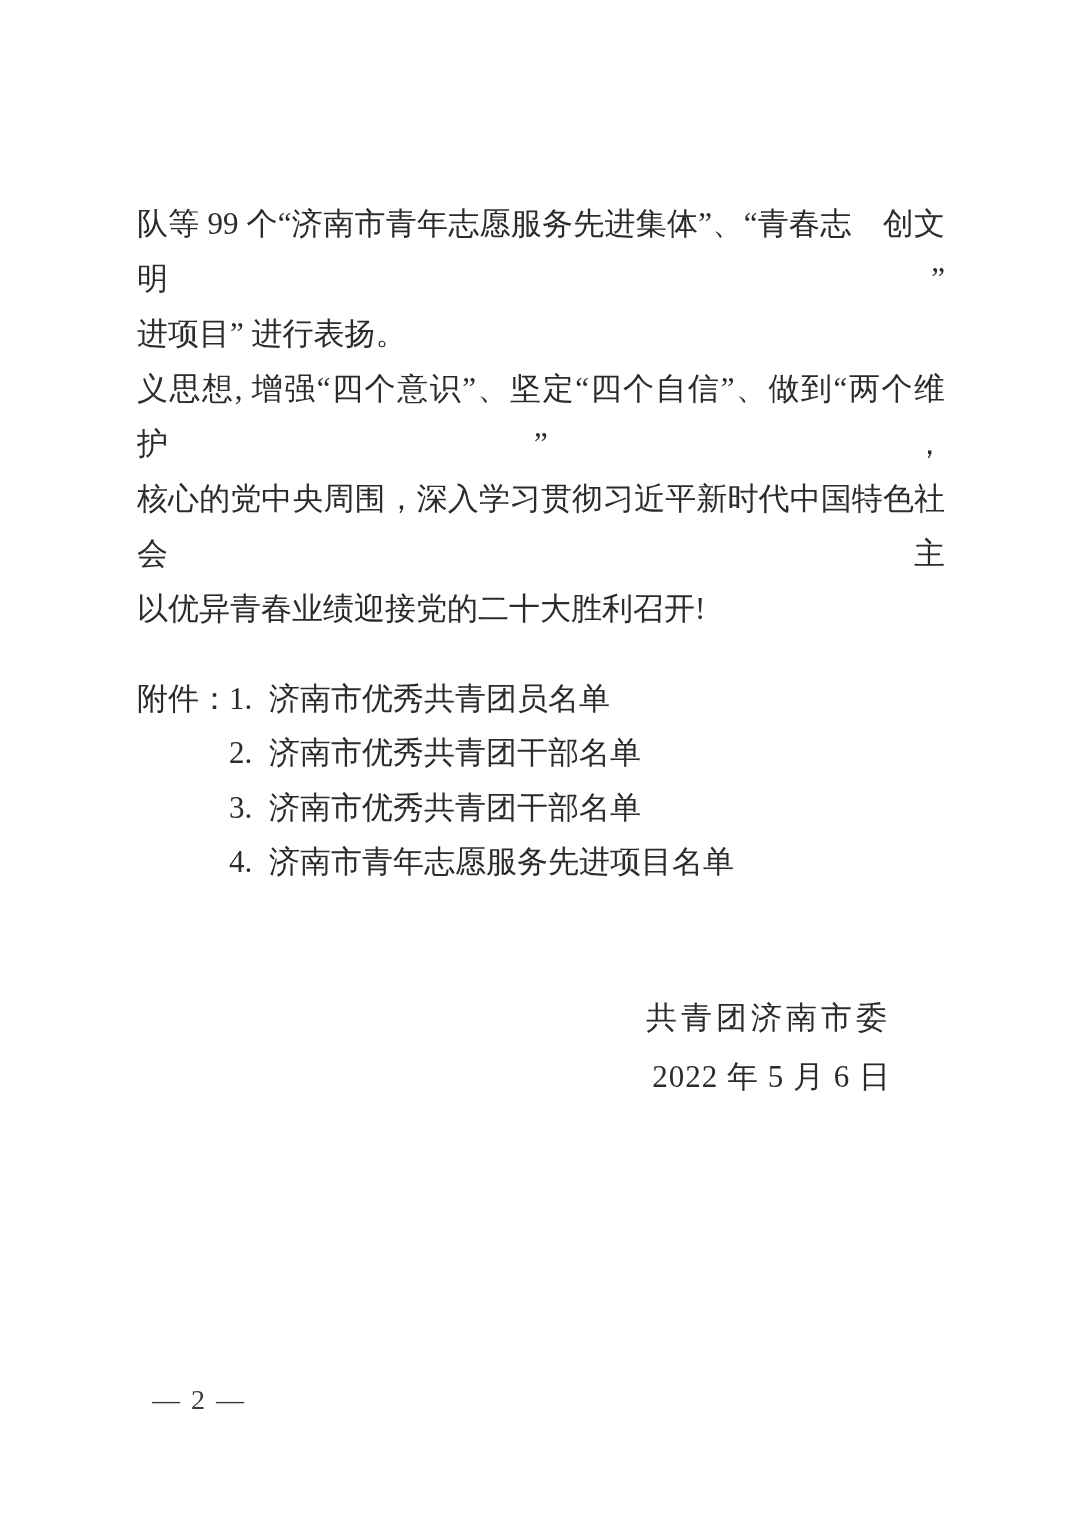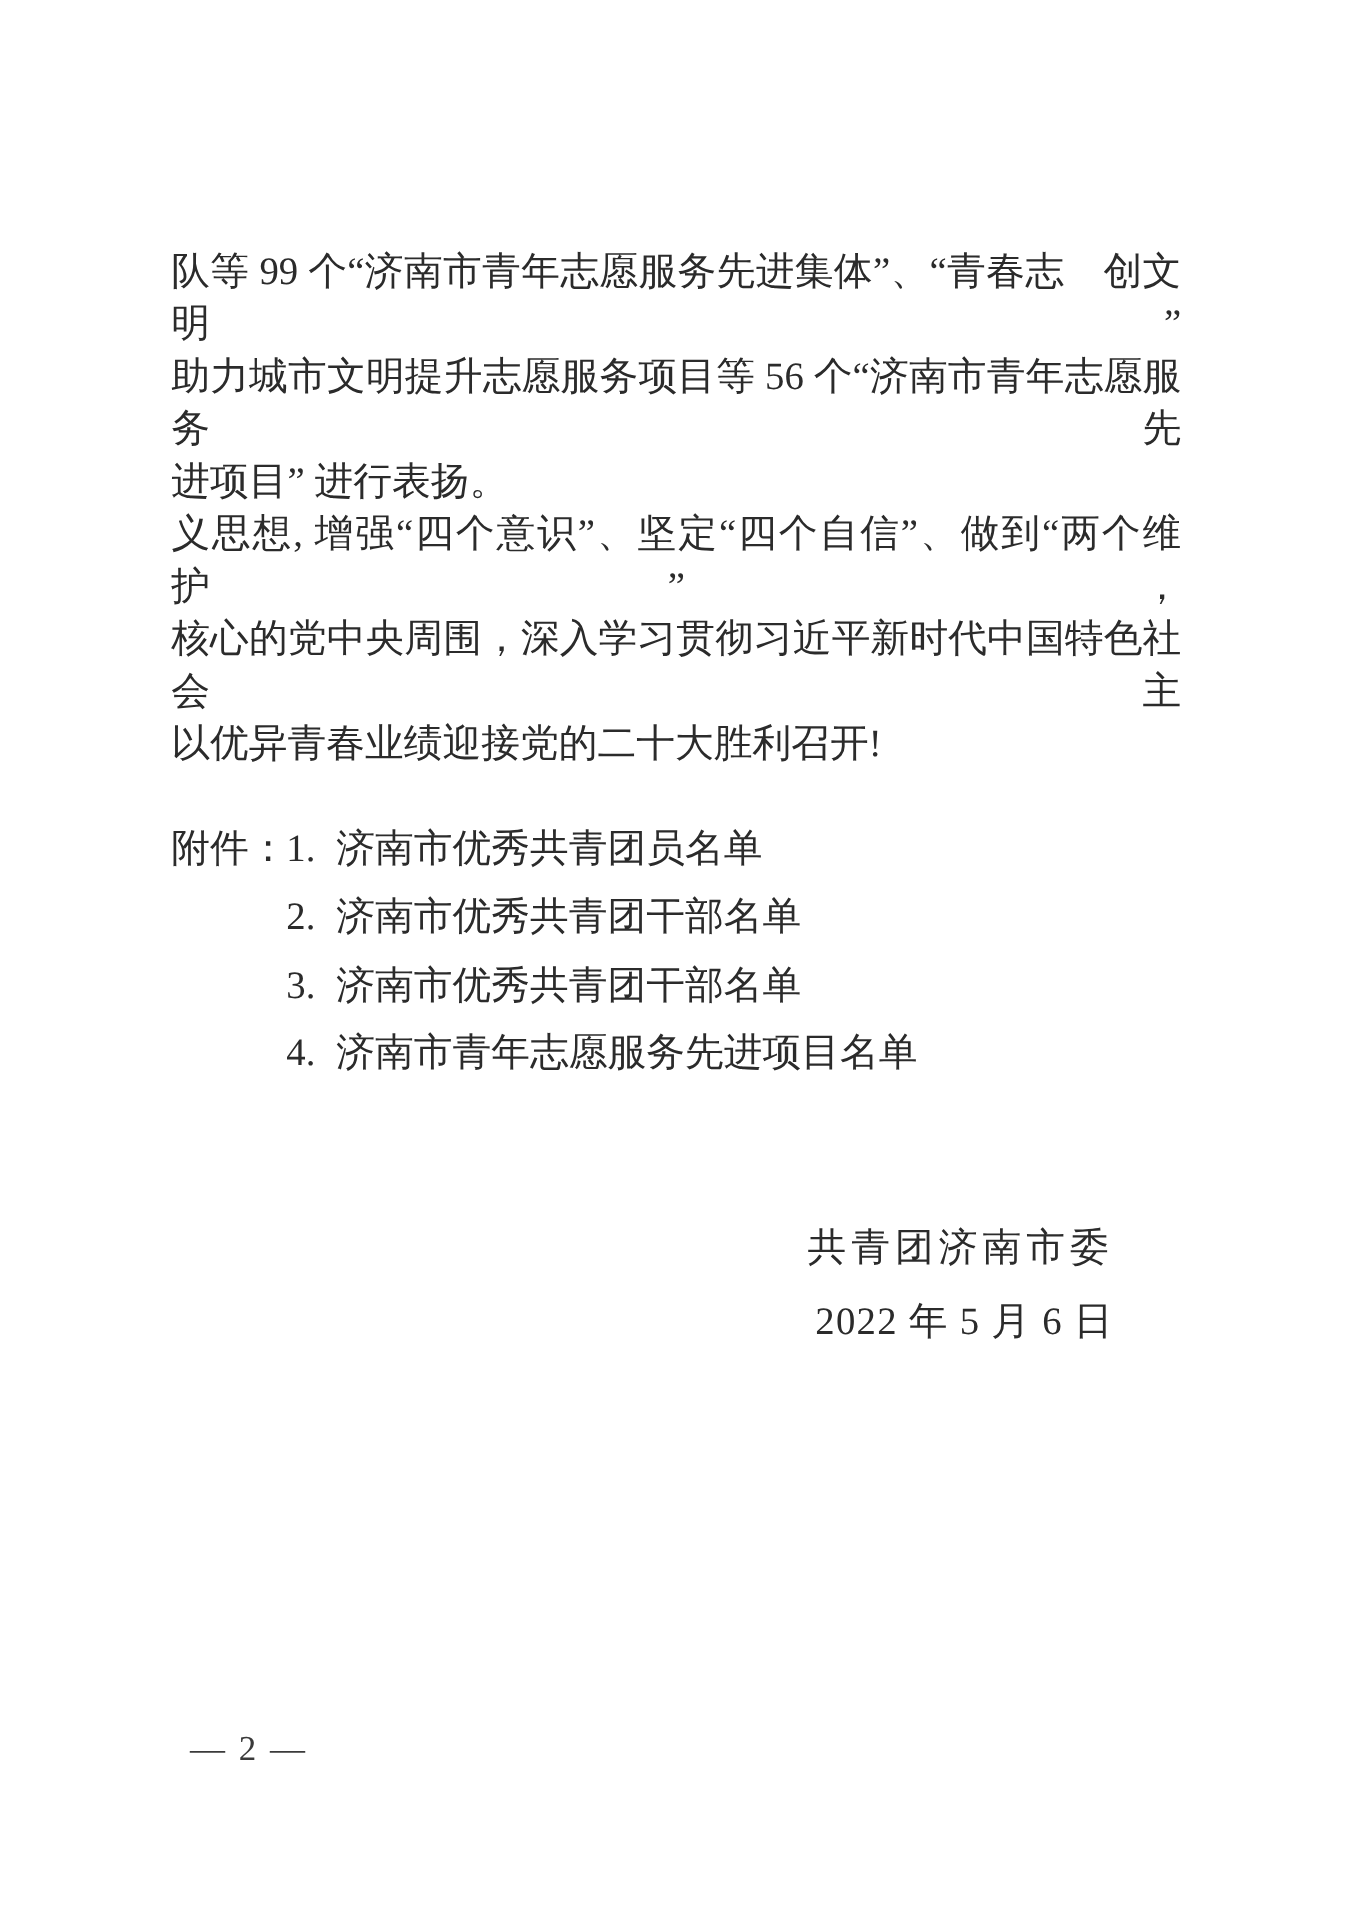--- a/index.html
+++ b/index.html
@@ -17,21 +17,21 @@
     overflow: hidden;
   }
   .content {
     position: absolute;
     left: 137px;
     top: 196px;
     width: 808px;
     font-size: 31px;
   }
   .body-line {
-    line-height: 42px;
+    line-height: 55px;
     white-space: normal;
     font-family: Liberation Serif, serif;
   }
   .line-full {
     text-align: justify;
     text-align-last: justify;
   }
   .line-last {
     text-align: left;
   }
@@ -82,21 +82,20 @@
 </style>
 </head>
 <body>
 
 <div class="page">
 
   <div class="content">
 
     <div>
       <div class="body-line line-full">队等 99 个“济南市青年志愿服务先进集体”、“青春志　创文明”</div>
-      <div class="body-line line-full">助力城市文明提升志愿服务项目等 56 个“济南市青年志愿服务先</div>
       <div class="body-line line-last">进项目” 进行表扬。</div>
     </div>
 
     <div>
       <div class="body-line line-full">义思想, 增强“四个意识”、坚定“四个自信”、做到“两个维护”，</div>
       <div class="body-line line-full">核心的党中央周围，深入学习贯彻习近平新时代中国特色社会主</div>
       <div class="body-line line-last">以优异青春业绩迎接党的二十大胜利召开!</div>
     </div>
 
     <div class="attachments">

